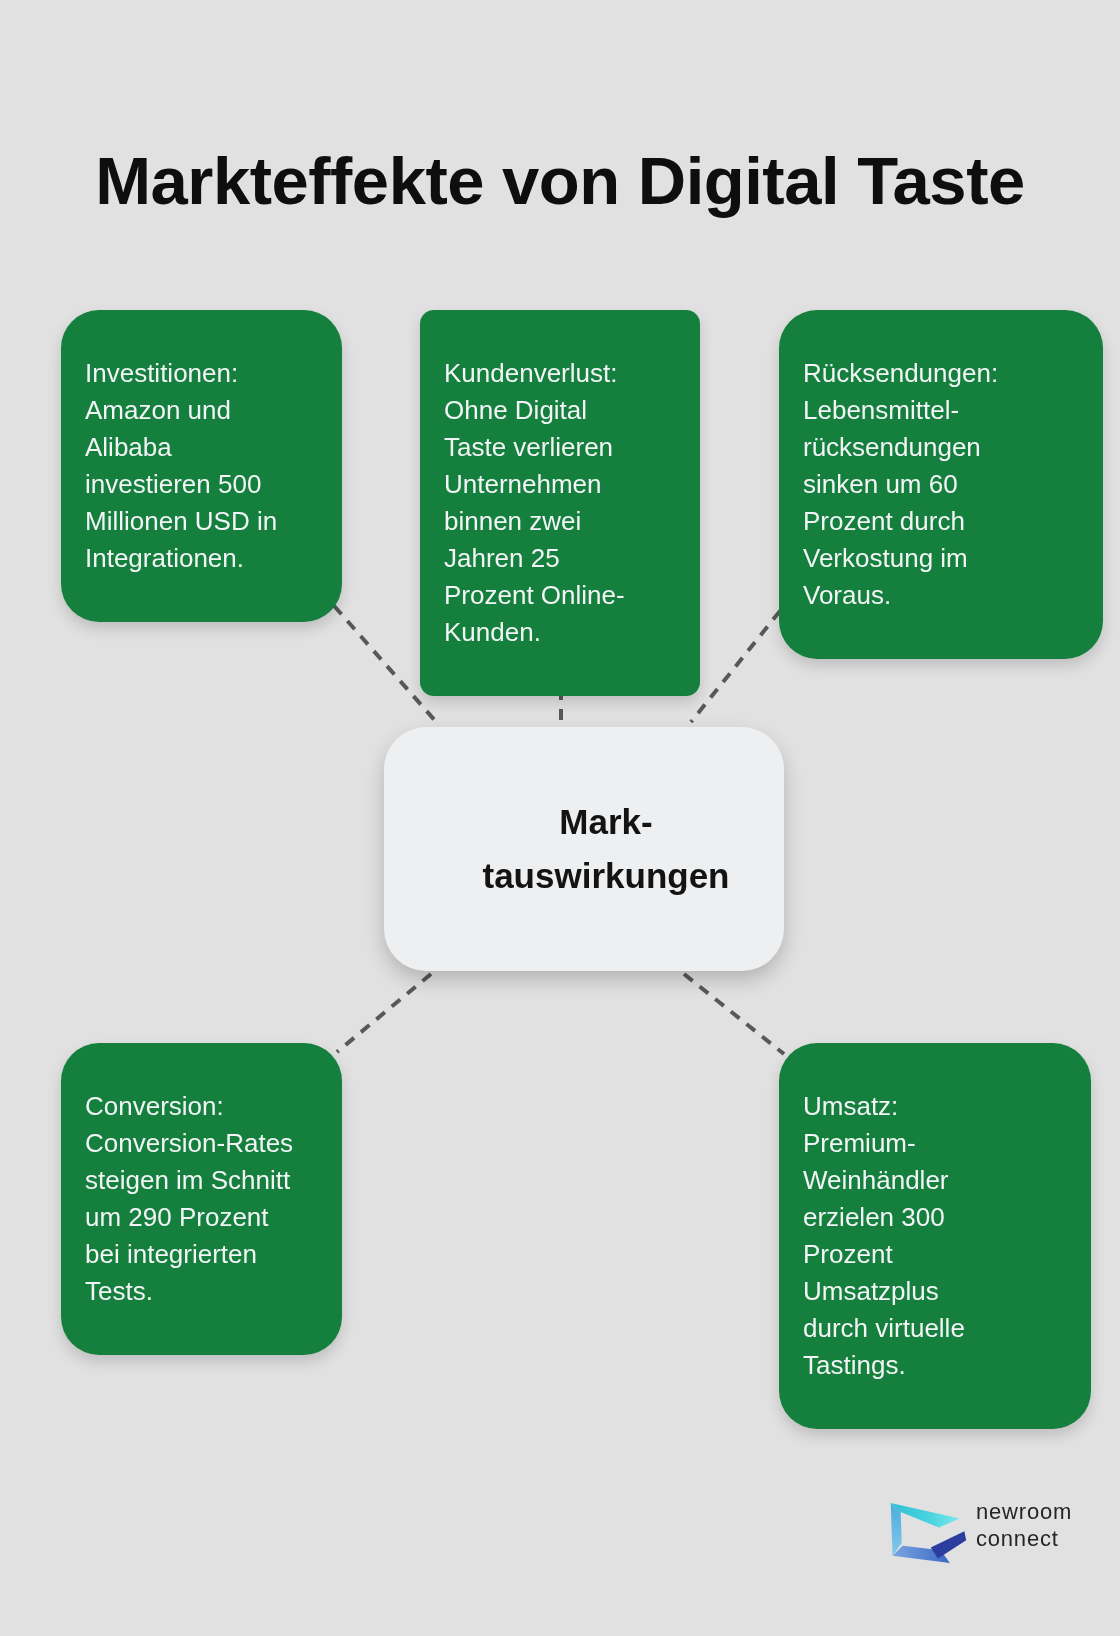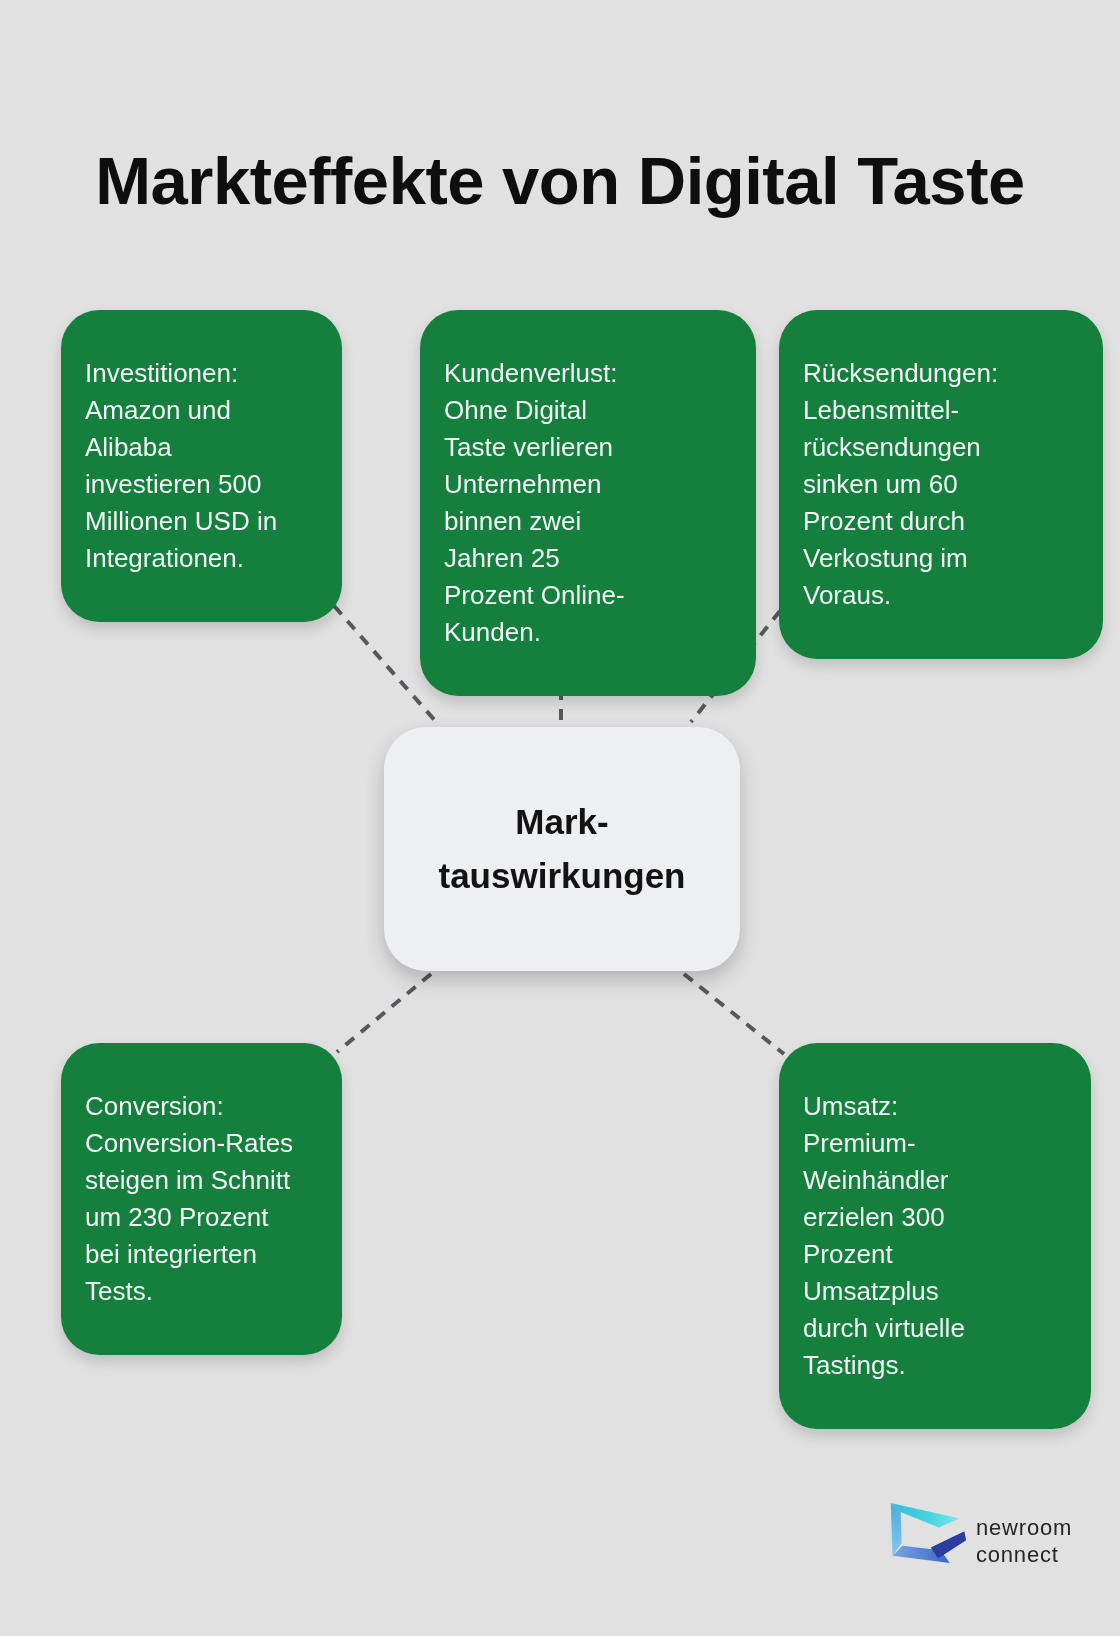--- a/index.html
+++ b/index.html
@@ -29,21 +29,21 @@
     border-radius: 38px;
     color: #f2f4f6;
     font-size: 26px;
     line-height: 37px;
     padding: 45px 24px;
     box-sizing: border-box;
     white-space: pre-line;
     box-shadow: 0 7px 14px rgba(0,0,0,0.15);
   }
   .node-investitionen { left: 61px;  top: 310px; width: 281px; }
-  .node-kundenverlust { left: 420px; top: 310px; width: 336px; }
+  .node-kundenverlust { left: 420px; top: 310px; width: 280px; border-radius: 14px; }
   .node-ruecksendungen{ left: 779px; top: 310px; width: 324px; }
   .node-conversion    { left: 61px;  top: 1043px; width: 281px; }
   .node-umsatz        { left: 779px; top: 1043px; width: 312px; }
   .center-node {
     position: absolute;
     left: 384px;
     top: 727px;
     width: 356px;
     height: 244px;
     background: #eeeff0;
@@ -51,37 +51,38 @@
     box-shadow: 0 9px 20px rgba(0,0,0,0.20);
     display: flex;
     align-items: center;
     justify-content: center;
     text-align: center;
     font-size: 35px;
     font-weight: 700;
     line-height: 54px;
     color: #131313;
     white-space: pre-line;
+    padding-left: 44px;
   }
   .connectors {
     position: absolute;
     left: 0; top: 0;
     pointer-events: none;
   }
   .connectors line {
     stroke: #55595c;
     stroke-width: 4;
     stroke-dasharray: 11 9;
   }
   .logo {
     position: absolute;
     left: 888px;
     top: 1498px;
     display: flex;
-    align-items: flex-end;
+    align-items: flex-start;
   }
   .logo-text {
     margin-left: 8px;
     color: #262626;
     font-size: 22px;
     line-height: 27px;
     letter-spacing: 0.8px;
   }
 </style>
 </head>
@@ -116,21 +117,21 @@
   <div class="node node-ruecksendungen">Rücksendungen:
 Lebensmittel-
 rücksendungen
 sinken um 60
 Prozent durch
 Verkostung im
 Voraus.</div>
   <div class="node node-conversion">Conversion:
 Conversion-Rates
 steigen im Schnitt
-um 230 Prozent
+um 290 Prozent
 bei integrierten
 Tests.</div>
   <div class="node node-umsatz">Umsatz:
 Premium-
 Weinhändler
 erzielen 300
 Prozent
 Umsatzplus
 durch virtuelle
 Tastings.</div>

